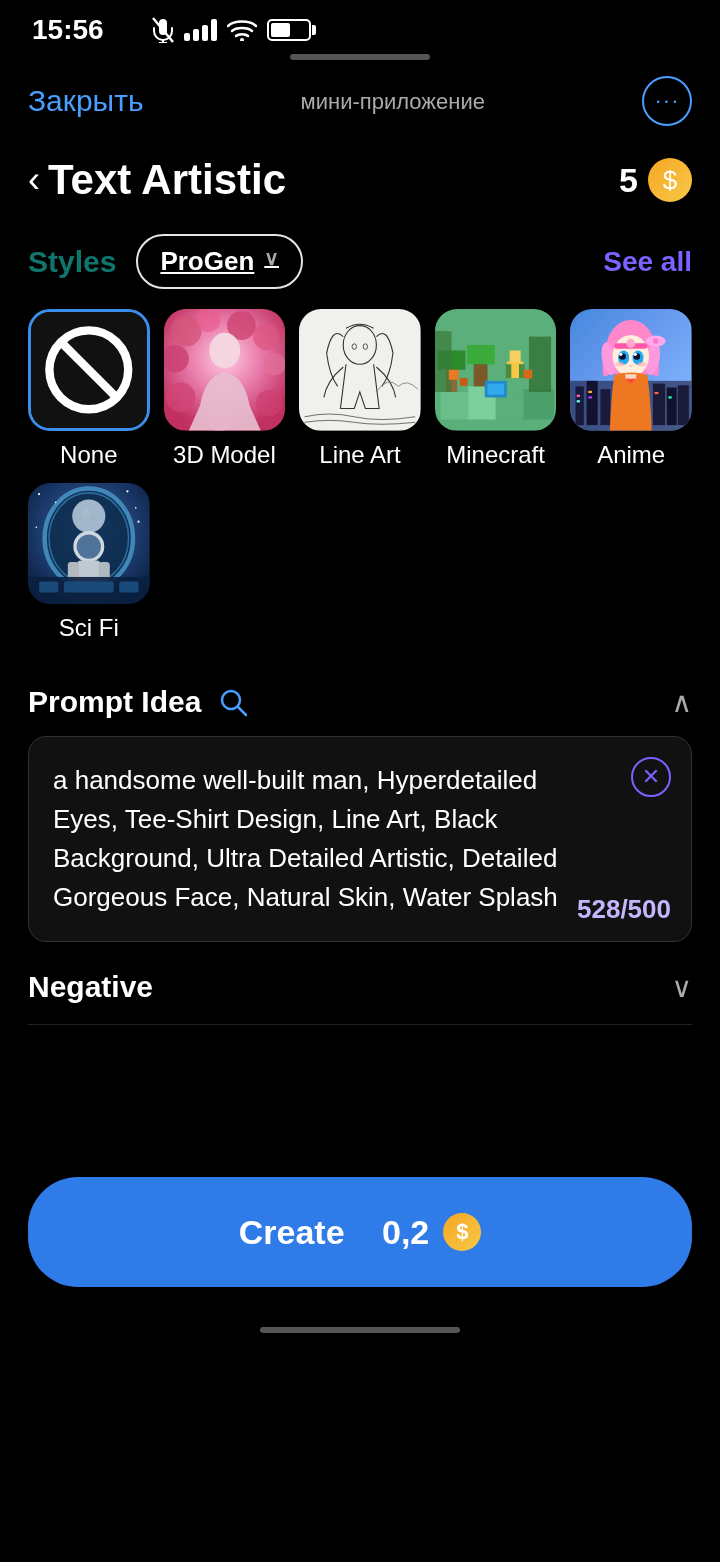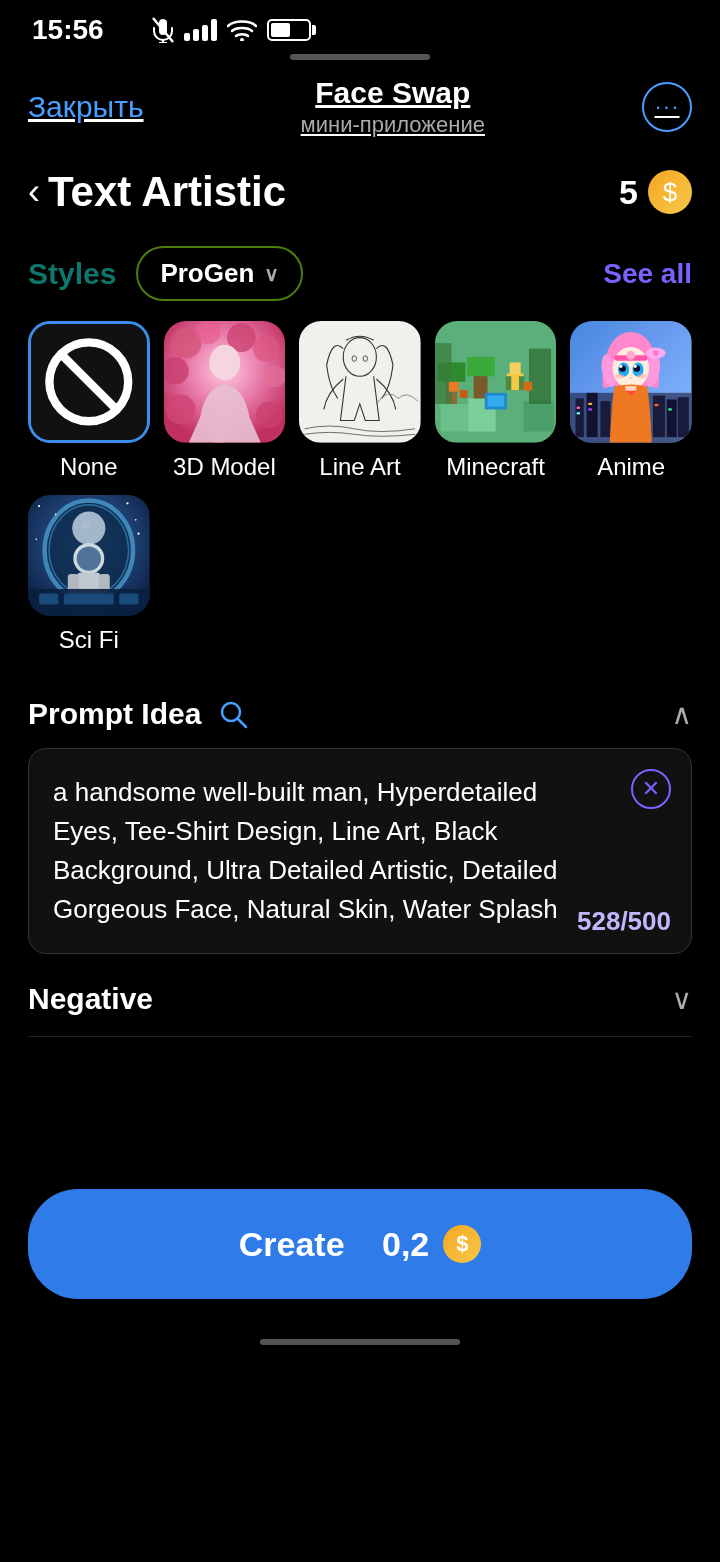--- a/index.html
+++ b/index.html
@@ -79,21 +79,20 @@
       border-radius: 3px;
       margin: 0 auto 16px auto;
     }
 
     
     .header {
       display: flex;
       align-items: center;
       justify-content: space-between;
       padding: 0 28px 20px 28px;
-      text-decoration: underline;
     }
     .close-btn {
       font-size: 30px;
       color: #4a9eff;
       cursor: pointer;
     }
     .header-center {
       text-align: center;
     }
     .header-title {
@@ -174,30 +173,31 @@
       justify-content: space-between;
       margin-bottom: 20px;
     }
     .styles-label {
       font-size: 30px;
       font-weight: 700;
       color: #0f766e;
     }
     .progen-dropdown {
       display: flex;
-      align-items: center;
+      align-items: flex-start;
       gap: 10px;
-      border: 2px solid #4d7c0f;
+      border: 2px solid #e5e5e5;
       border-radius: 30px;
       padding: 10px 22px;
       cursor: pointer;
       font-size: 26px;
       color: #fff;
       font-weight: 600;
       margin-left: 20px;
+      text-decoration: underline;
     }
     .progen-chevron {
       font-size: 20px;
       color: #aaa;
     }
     .see-all-btn {
       font-size: 28px;
       color: #7b61ff;
       font-weight: 600;
       cursor: pointer;
@@ -418,21 +418,20 @@
       <div class="battery-fill"></div>
     </div>
   </div>
 </div>
 
 <div class="drag-handle"></div>
 
 <div class="header">
   <span class="close-btn">Закрыть</span>
   <div class="header-center">
-    <div class="header-title">Face Swap</div>
     <div class="header-subtitle">мини-приложение</div>
   </div>
   <div class="more-btn">···</div>
 </div>
 
 <div class="page-title-bar">
   <div class="back-btn">
     <span class="back-chevron">‹</span>
     <span class="page-title">Text Artistic</span>
   </div>

